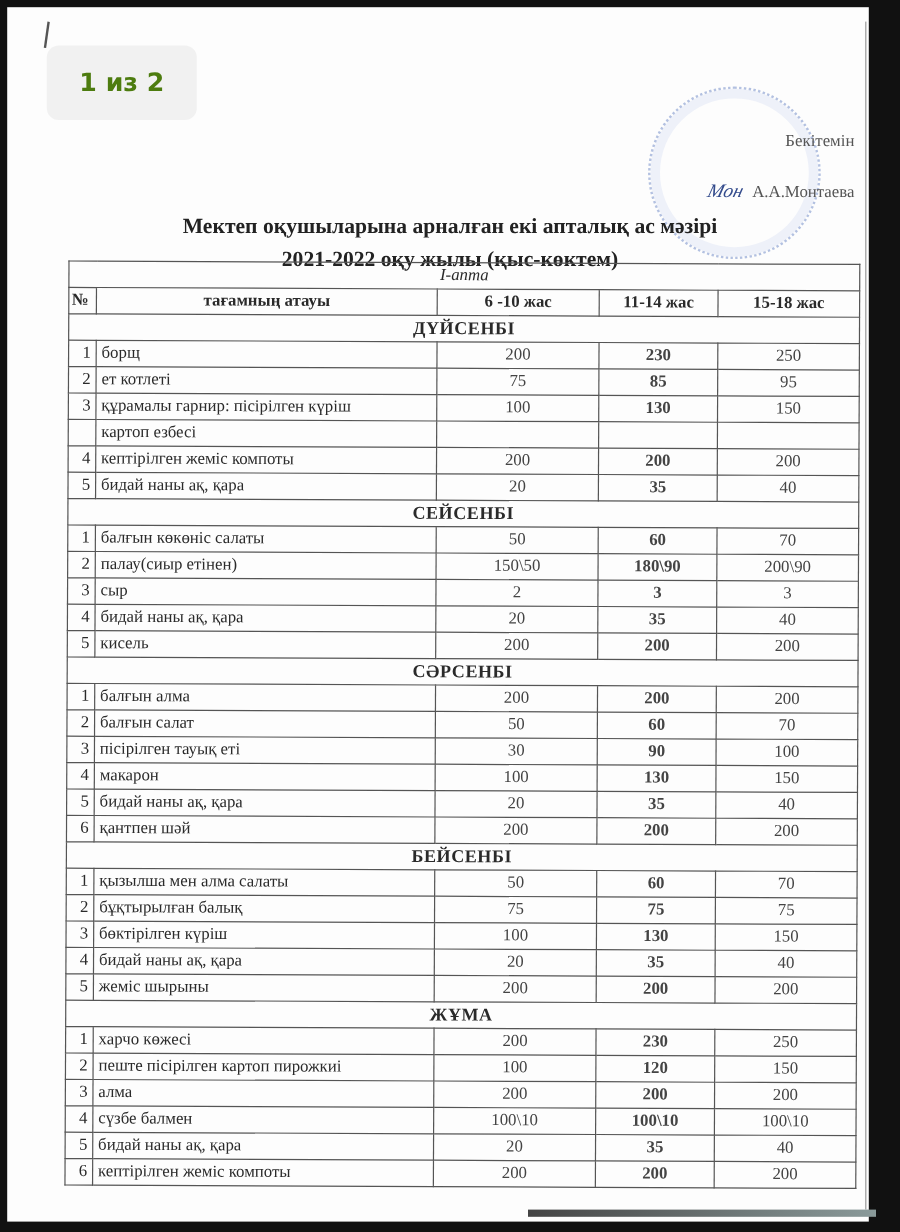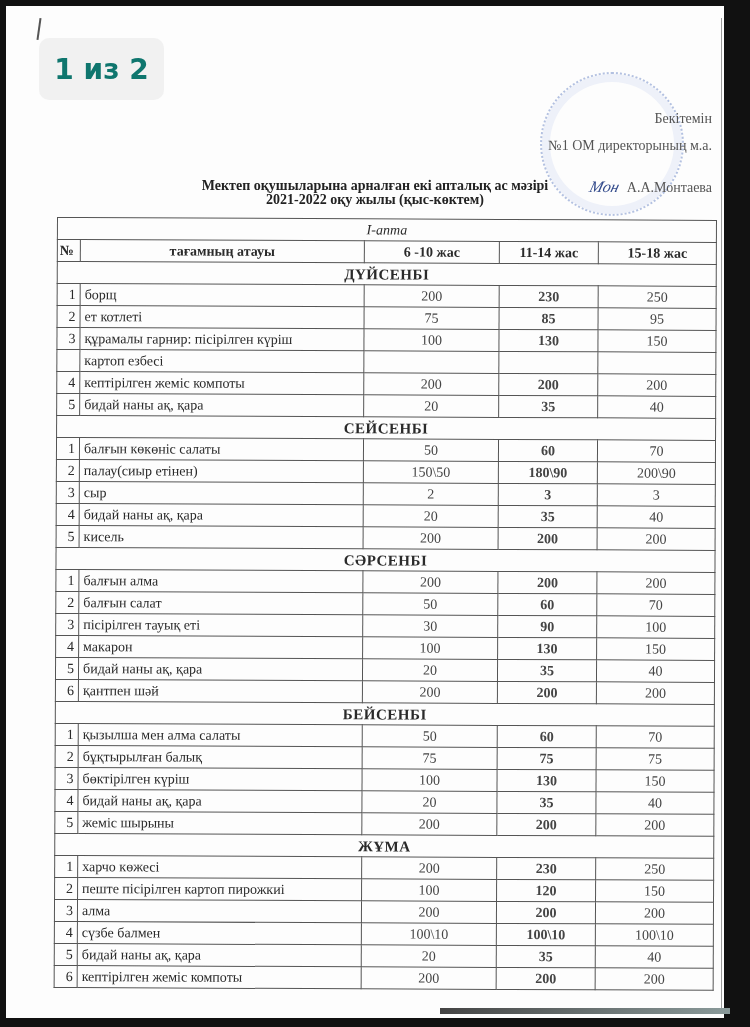--- a/index.html
+++ b/index.html
@@ -22,42 +22,42 @@
     position: absolute; left: 721px; top: 18px; width: 1px; height: 990px; background: #999;
   }
   .top-mark {
     position: absolute; left: 38px; top: 18px; width: 2px; height: 22px;
     background: #555; transform: rotate(8deg);
   }
   .page-counter {
     position: absolute; left: 39px; top: 38px; width: 125px; height: 62px;
     background: rgba(240,240,240,0.92); border-radius: 10px;
     display: flex; align-items: center; justify-content: center;
-    font-family: "DejaVu Sans", sans-serif; font-size: 28px; color: #0f766e; font-weight: bold;
+    font-family: "DejaVu Sans", sans-serif; font-size: 21px; color: #4d7c0f; font-weight: bold;
   }
   .approval {
     position: absolute; right: 38px; top: 62px; text-align: right;
     font-size: 14px; color: #555; line-height: 27px; margin-top: 43px;
   }
   .approval .sig-line { margin-top: 14px; }
   .signature {
     display: inline-block; font-style: italic; font-size: 16px; color: #334b8c;
     margin-right: 4px; transform: skewX(-15deg);
   }
   .stamp {
     position: absolute; left: 540px; top: 72px; width: 140px; height: 140px;
     border: 2px dotted rgba(90,120,190,0.45); border-radius: 50%;
     box-shadow: inset 0 0 0 8px rgba(130,160,220,0.12);
   }
   .title {
     position: absolute; left: 0; width: 750px; text-align: center;
-    font-weight: bold; font-size: 14px; color: #222;
+    font-weight: bold; font-size: 18px; color: #222;
   }
   .title.t1 { top: 178px; }
-  .title.t2 { top: 192px; }
+  .title.t2 { top: 206px; }
   table.menu {
     position: absolute; left: 57px; top: 217px; width: 660px;
     border-collapse: collapse; font-size: 14px; color: #2a2a2a;
     transform: rotate(0.25deg); transform-origin: left top;
   }
   table.menu td, table.menu th {
     border: 1px solid #555; padding: 0 4px; height: 21px; line-height: 20px;
   }
   .week-row td { text-align: center; font-style: italic; font-size: 14px; }
   .hdr th { font-weight: bold; text-align: center; font-size: 14px; }
@@ -75,21 +75,20 @@
 <div class="page"></div>
 <div class="page-edge-line"></div>
 <div class="page-shadow"></div>
 <div class="top-mark"></div>
 
 <div class="page-counter">1 из 2</div>
 
 <div class="stamp"></div>
 <div class="approval">
   <div>Бекітемін</div>
-  <div>№1 ОМ директорының м.а.</div>
   <div class="sig-line">
     <span class="signature">Мон</span>
     <span>А.А.Монтаева</span>
   </div>
 </div>
 
 <div class="title t1">Мектеп оқушыларына арналған екі апталық ас мәзірі</div>
 <div class="title t2">2021-2022 оқу жылы (қыс-көктем)</div>
 
 <table class="menu">

